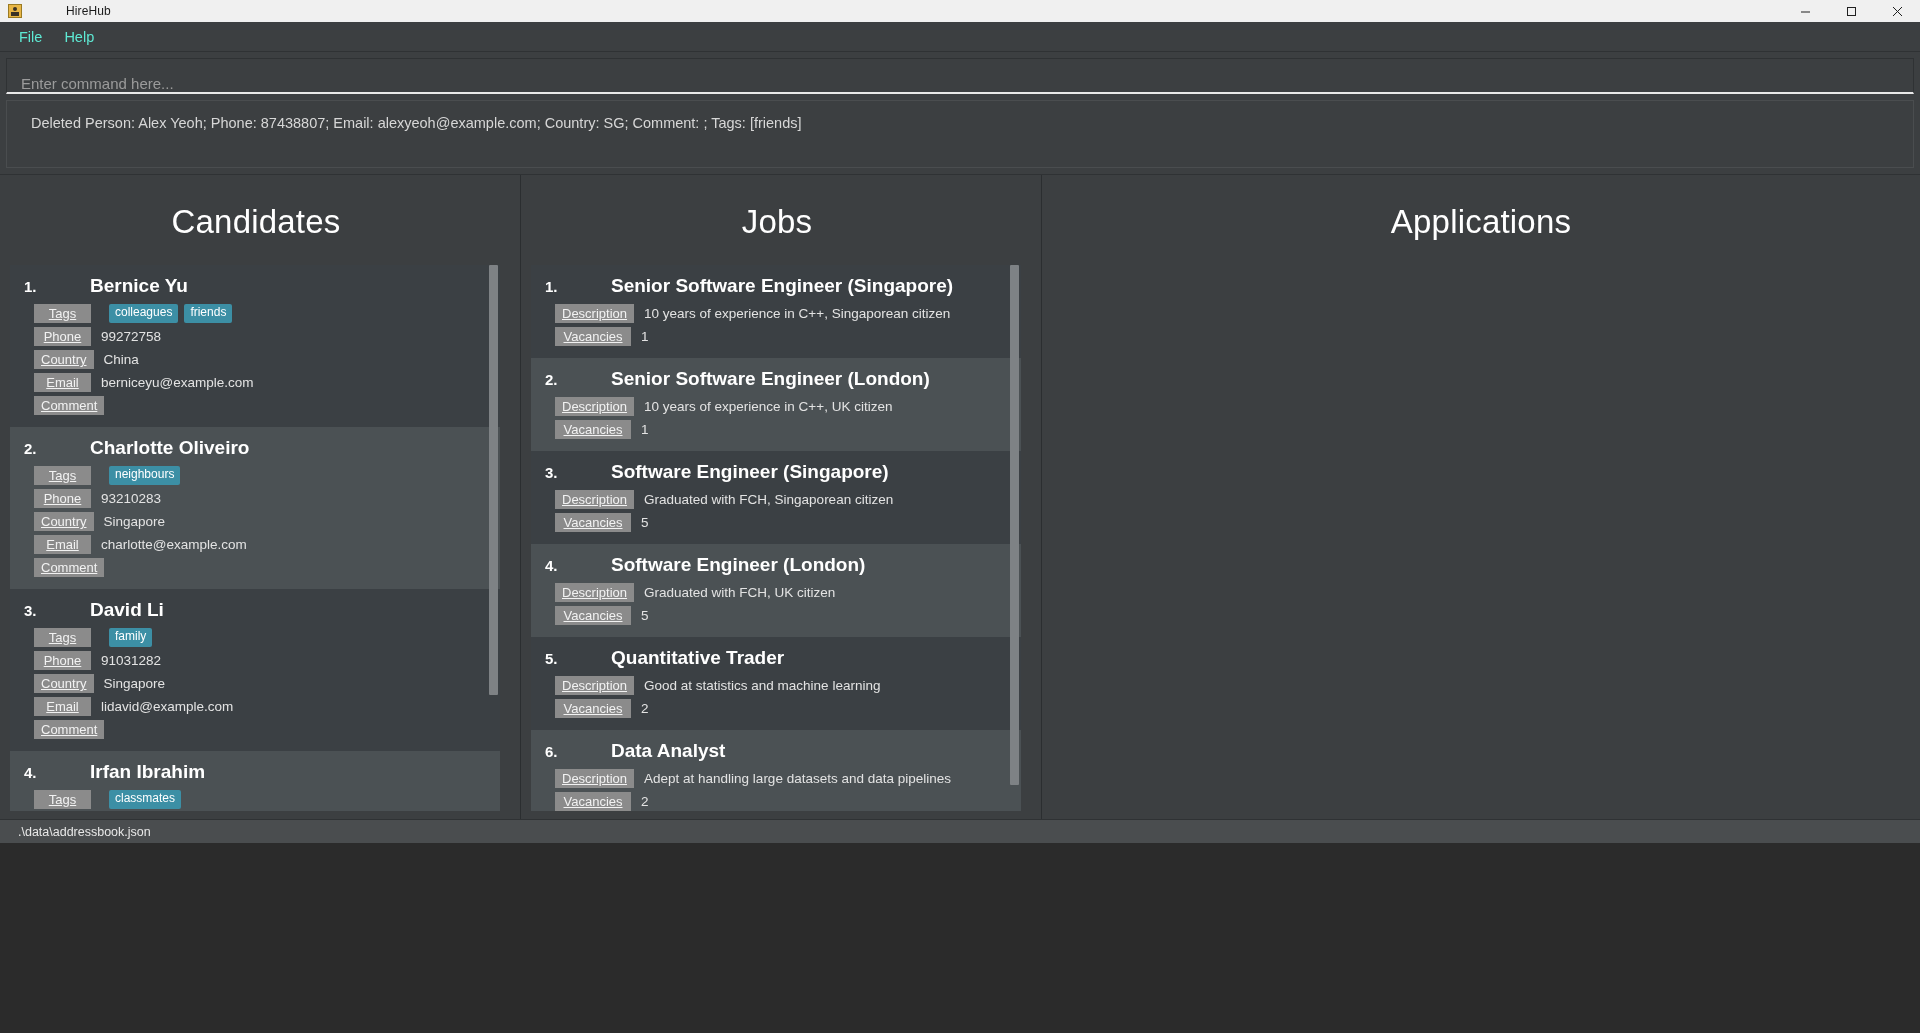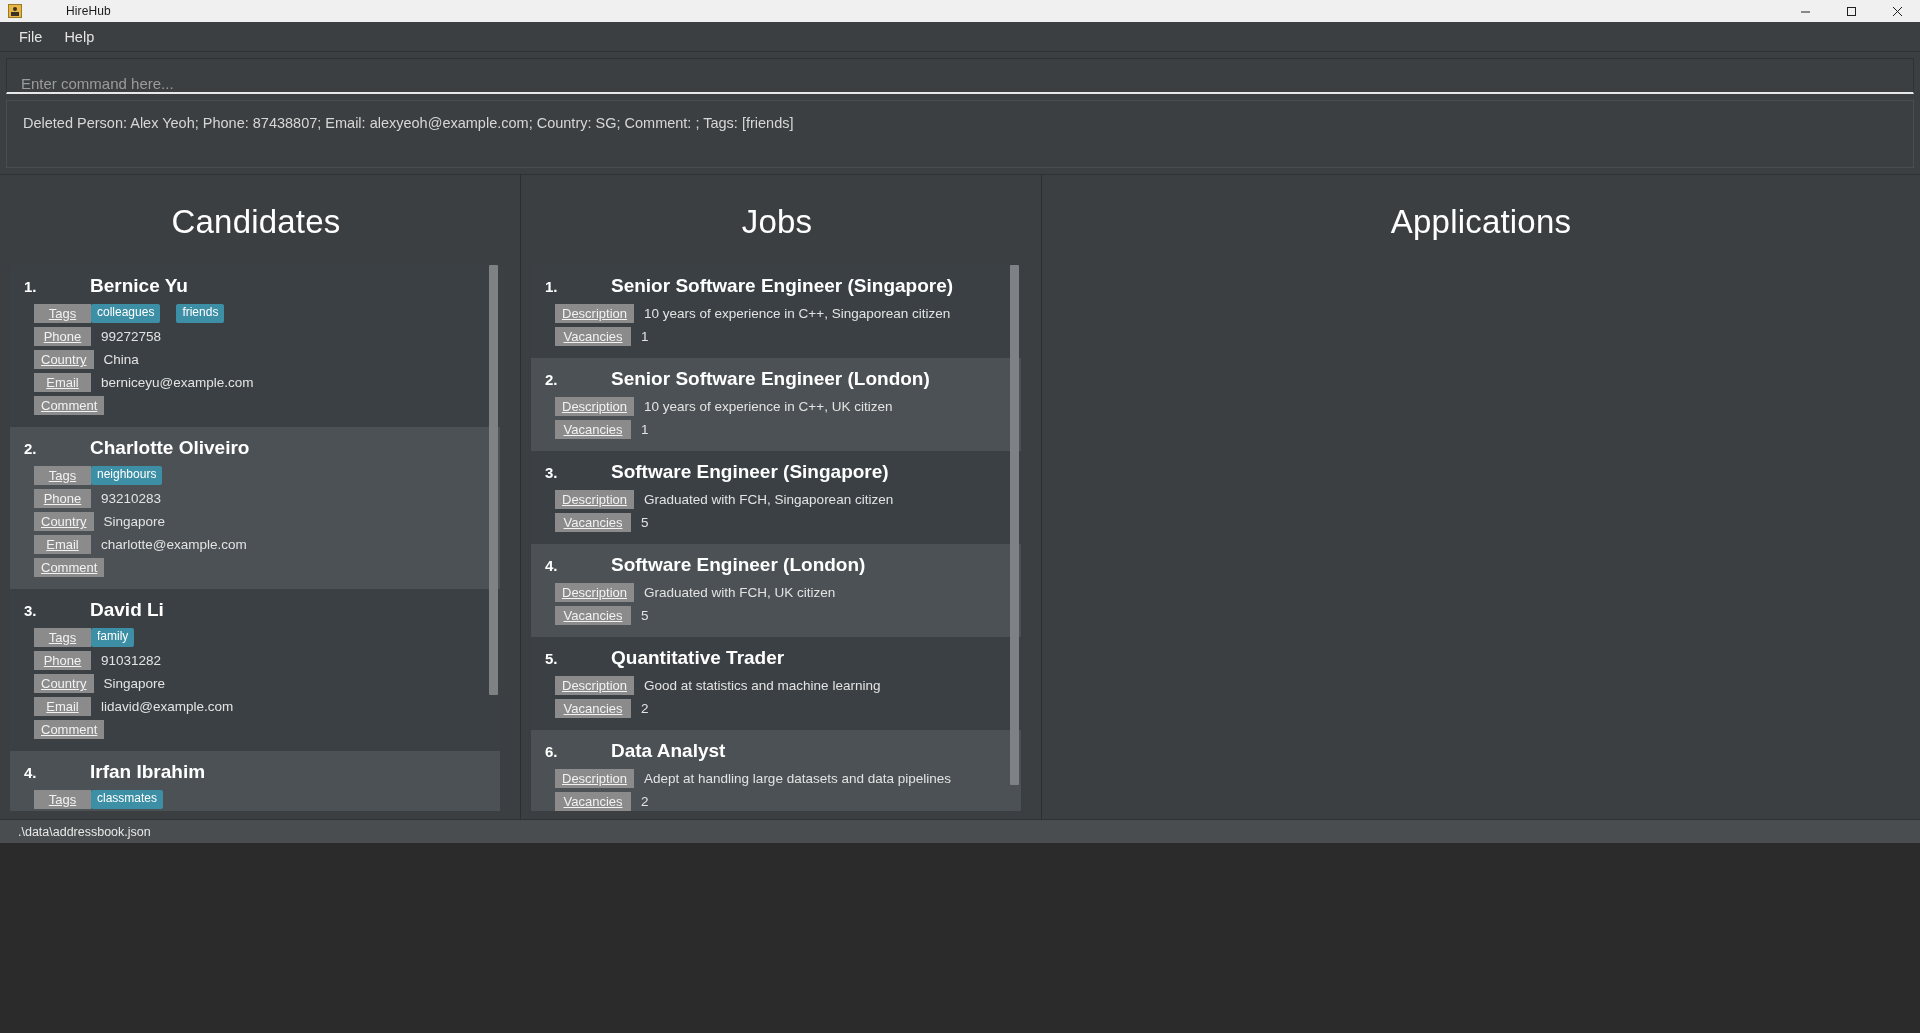--- a/index.html
+++ b/index.html
@@ -53,21 +53,21 @@
 
   
   #menubar {
     height: 30px;
     background: #3c3f41;
     display: flex; align-items: center;
     padding-left: 8px;
     border-bottom: 1px solid #2f3234;
   }
   .menu-item {
-    font-size: 14.5px; color: #e5e5e5;
+    font-size: 14.5px; color: #5eead4;
     padding: 4px 11px;
   }
 
   
   #cmdwrap {
     background: #3c3f41;
     padding: 6px 6px 0 6px;
   }
   #cmdbox {
     height: 36px;
@@ -89,21 +89,21 @@
 
   
   #resultwrap {
     background: #3c3f41;
     padding: 6px 6px 6px 6px;
   }
   #resultbox {
     height: 68px;
     background: #3c3f41;
     border: 1px solid #4a4d4f;
-    padding: 12px 16px;
+    padding: 12px 24px;
   }
   #result-text {
     font-size: 14.5px; color: #d7d7d7;
     line-height: 1.4;
   }
 
   
   #main {
     display: flex;
     height: 645px;
@@ -180,21 +180,21 @@
     padding: 0 7px;
     flex: none;
     text-decoration: underline;
   }
   .field-value {
     font-size: 13.5px;
     color: #e3e3e3;
     margin-left: 10px;
     white-space: nowrap;
   }
-  .tag-list { display: flex; gap: 16px; margin-left: 0; }
+  .tag-list { display: flex; gap: 6px; margin-left: 18px; }
   .tag {
     background: #3c8fa5;
     color: #ffffff;
     font-size: 12px;
     padding: 2px 6px 3px 6px;
     border-radius: 2px;
     line-height: 1.1;
   }
 
   

